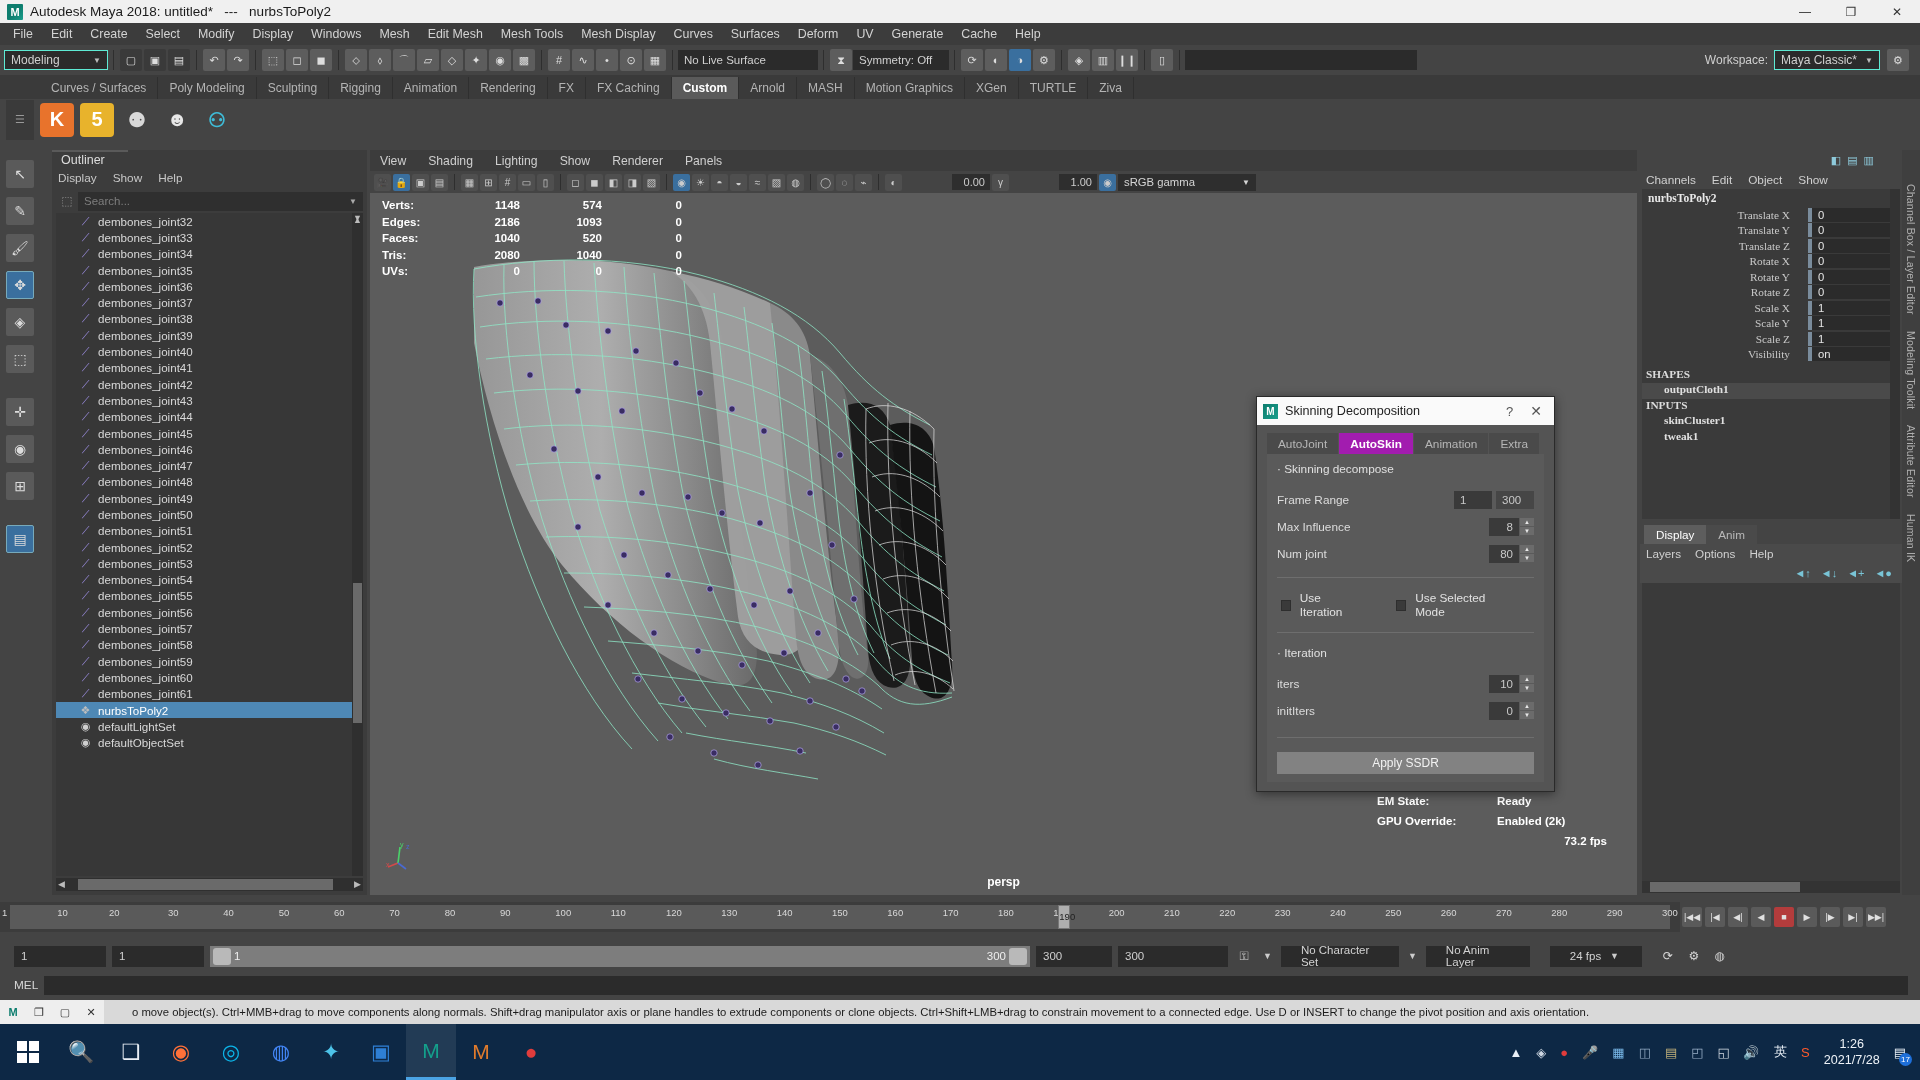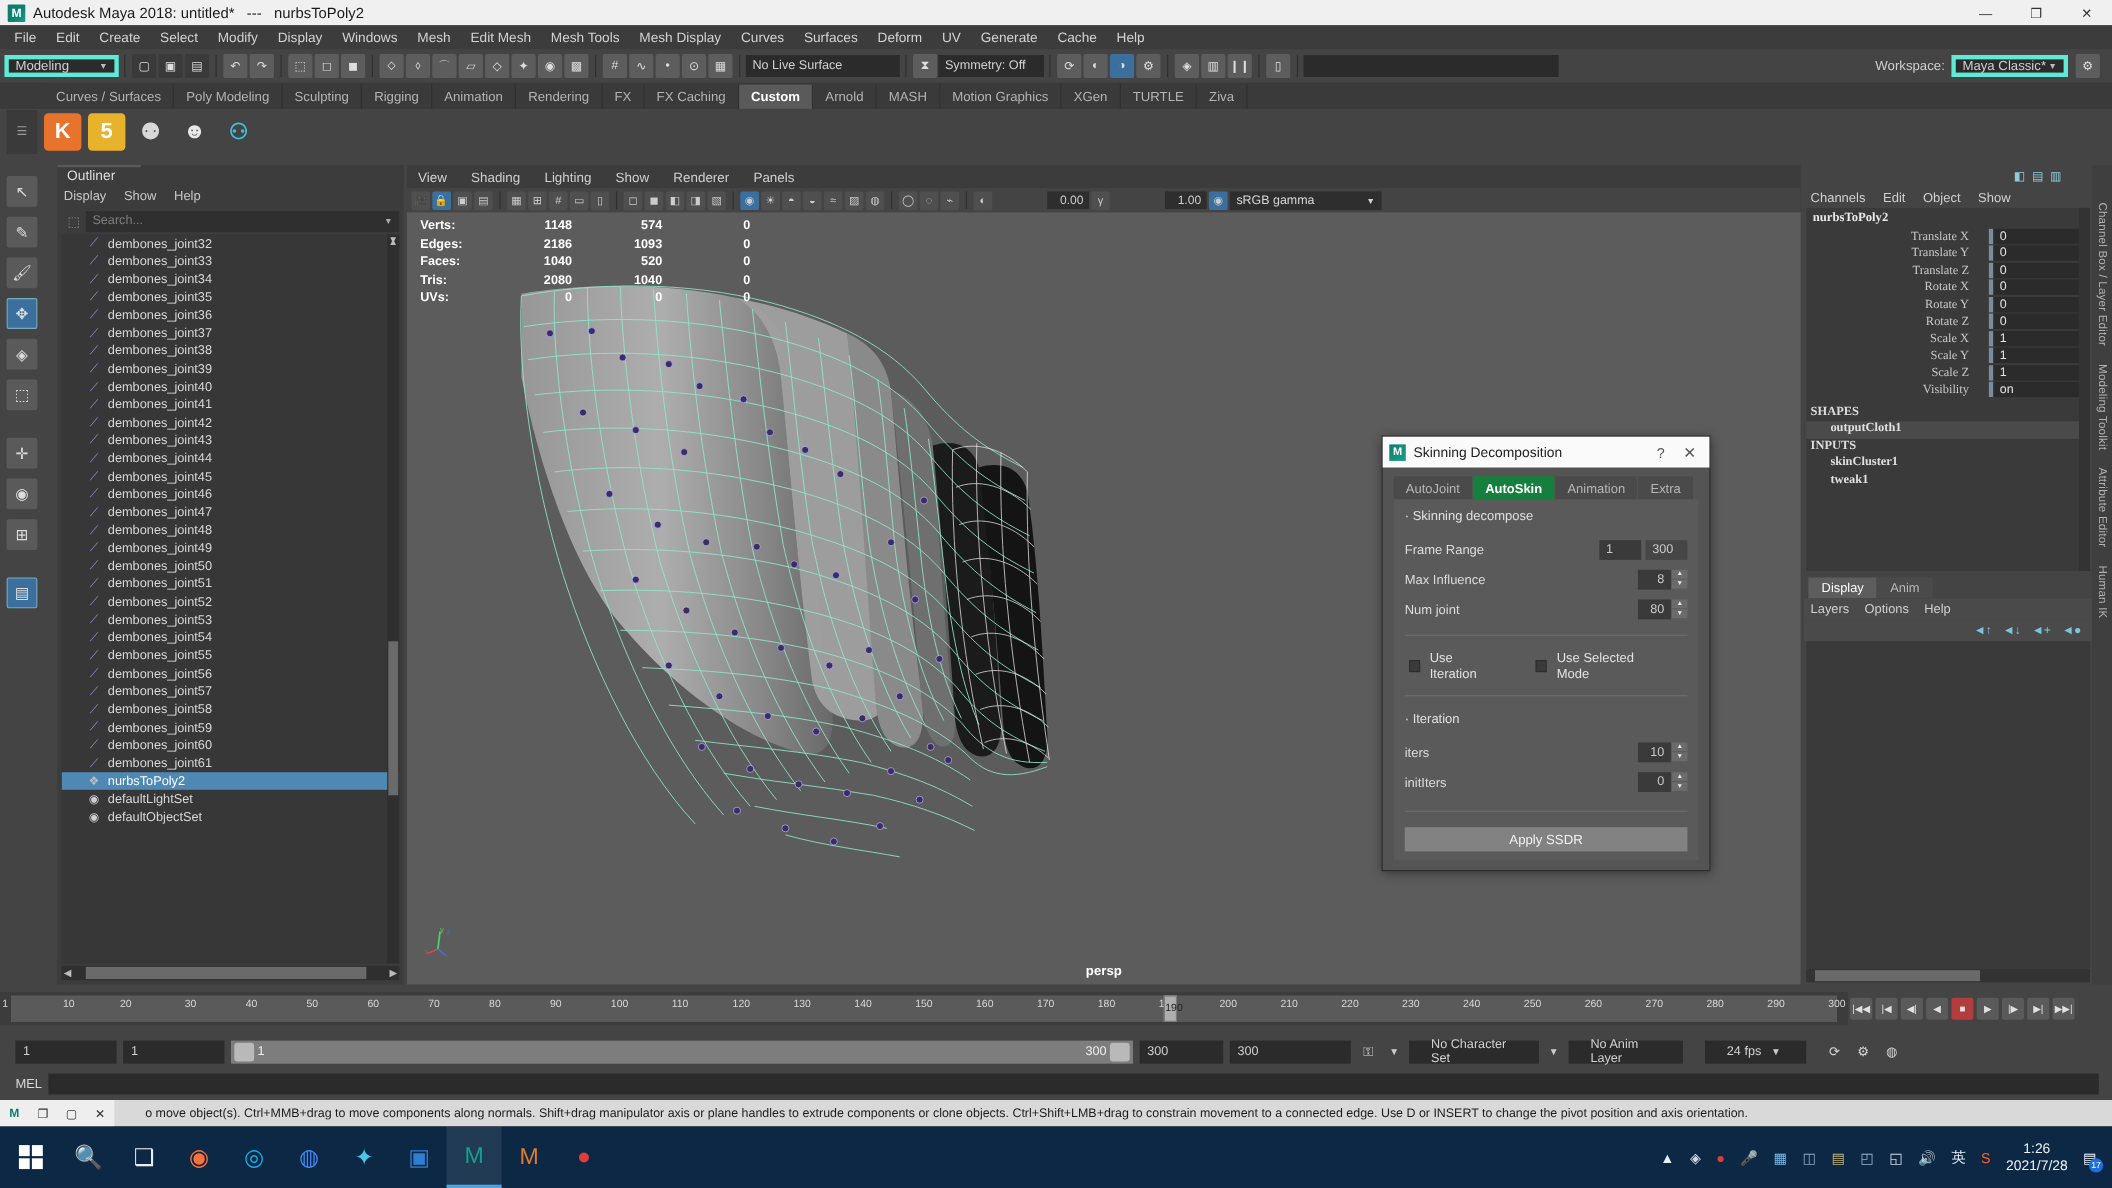--- a/index.html
+++ b/index.html
@@ -37,21 +37,21 @@
   .menubar .mitem {
     font-size: 12.4px; color: #d3d3d3; padding: 2px 9px; white-space: nowrap;
   }
 
   
   .statusline {
     position: absolute; left: 0; top: 45px; width: 1920px; height: 30px;
     background: #444444; display: flex; align-items: center; padding: 0 4px;
   }
   .sl-select {
-    height: 20px; background: #2b2b2b; border: 4px solid #5eead4; color: #d0d0d0;
+    height: 20px; background: #2b2b2b; border: 1px solid #5eead4; color: #d0d0d0;
     font-size: 12px; display: flex; align-items: center; padding: 0 6px; min-width: 96px;
     position: relative;
   }
   .sl-select .arrow { margin-left: auto; font-size: 8px; color: #bbb; }
   .sl-sep { width: 1px; height: 20px; background: #2e2e2e; margin: 0 5px; }
   .sl-btn {
     width: 22px; height: 22px; background: #5d5d5d; margin: 0 1px; border-radius: 2px;
     display: flex; align-items: center; justify-content: center;
     font-size: 11px; color: #ddd;
   }
@@ -210,21 +210,21 @@
   }
   .dlg-title .t { font-size: 12.6px; color: #222; }
   .dlg-title .help { margin-left:auto; font-size: 13px; color:#555; padding: 0 11px; }
   .dlg-title .x { font-size: 14px; color:#555; padding: 0 6px; }
   .dlg-tabs {
     display: flex; padding: 8px 10px 0 10px; gap: 1px; align-items: flex-end;
   }
   .dlg-tab {
     font-size: 11.8px; color: #b6b6b6; background: #4a4a4a; padding: 4px 11px; height: 21px;
   }
-  .dlg-tab.active { background: #15803d; color: #fff; font-weight: bold; }
+  .dlg-tab.active { background: #a21caf; color: #fff; font-weight: bold; }
   .dlg-body { margin: 0 10px; background: #5a5a5a; padding: 8px 10px 10px 10px; height: 328px; position:relative; }
   .grp-title { font-size: 11.8px; color: #e0e0e0; margin-bottom: 13px; }
   .grp-title::before { content: "· "; }
   .f-row { display: flex; align-items: center; height: 21px; margin-bottom: 6px; }
   .f-lbl { font-size: 11.8px; color: #dcdcdc; flex: 1; }
   .f-inp {
     height: 18px; background: #3a3a3a; color: #c9c9c9; font-size: 11.5px;
     display: flex; align-items: center; padding: 0 6px; width: 38px;
   }
   .f-inp.light { background: #464646; }
@@ -864,20 +864,35 @@
           <span class="hud-c3">0</span>
         </div>
         <div class="hud-row">
           <span class="hud-lbl">UVs:</span>
           <span class="hud-c1">0</span>
           <span class="hud-c2">0</span>
           <span class="hud-c3">0</span>
         </div>
       </div>
 
+    <div class="hud-stats" id="vp-stats">
+        <div class="r">
+          <span class="a">Evaluation:</span>
+          <span class="b">Parallel</span>
+        </div>
+        <div class="r">
+          <span class="a">EM State:</span>
+          <span class="b">Ready</span>
+        </div>
+        <div class="r">
+          <span class="a">GPU Override:</span>
+          <span class="b">Enabled (2k)</span>
+        </div>
+        <div class="r hud-fps" style="justify-content: flex-end;">73.2 fps</div>
+      </div>
 
     <div class="vp-camlabel">persp</div>
 
     <svg class="axis-gizmo" viewBox="0 0 34 34">
       <line x1="14" y1="24" x2="4" y2="28" stroke="#d24a4a" stroke-width="1.6"></line>
       <line x1="14" y1="24" x2="16" y2="8" stroke="#4ad26a" stroke-width="1.6"></line>
       <line x1="14" y1="24" x2="22" y2="30" stroke="#4a6ad2" stroke-width="1.6"></line>
       <text x="16" y="8" font-size="7" fill="#4ad26a">y</text>
       <text x="22" y="10" font-size="7" fill="#4a6ad2">z</text>
       <text x="2" y="28" font-size="7" fill="#d24a4a">x</text>

